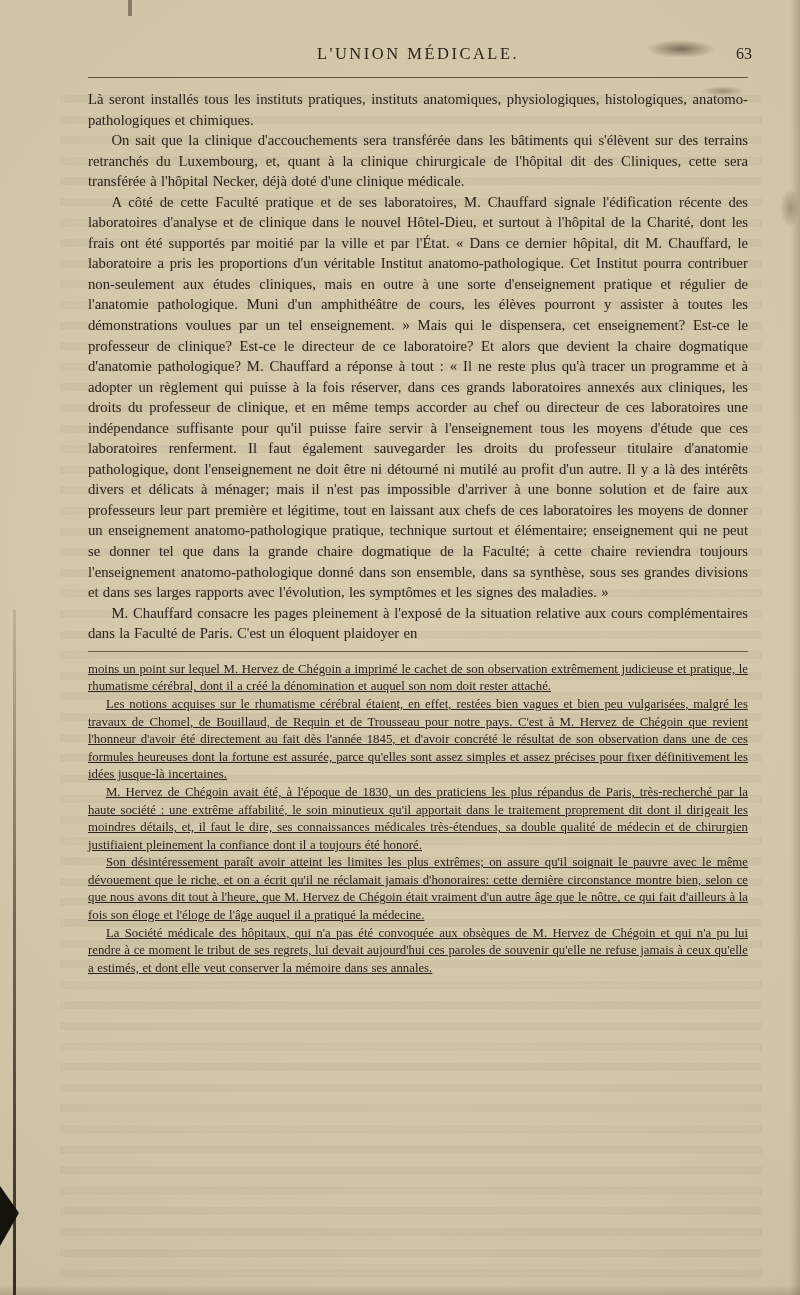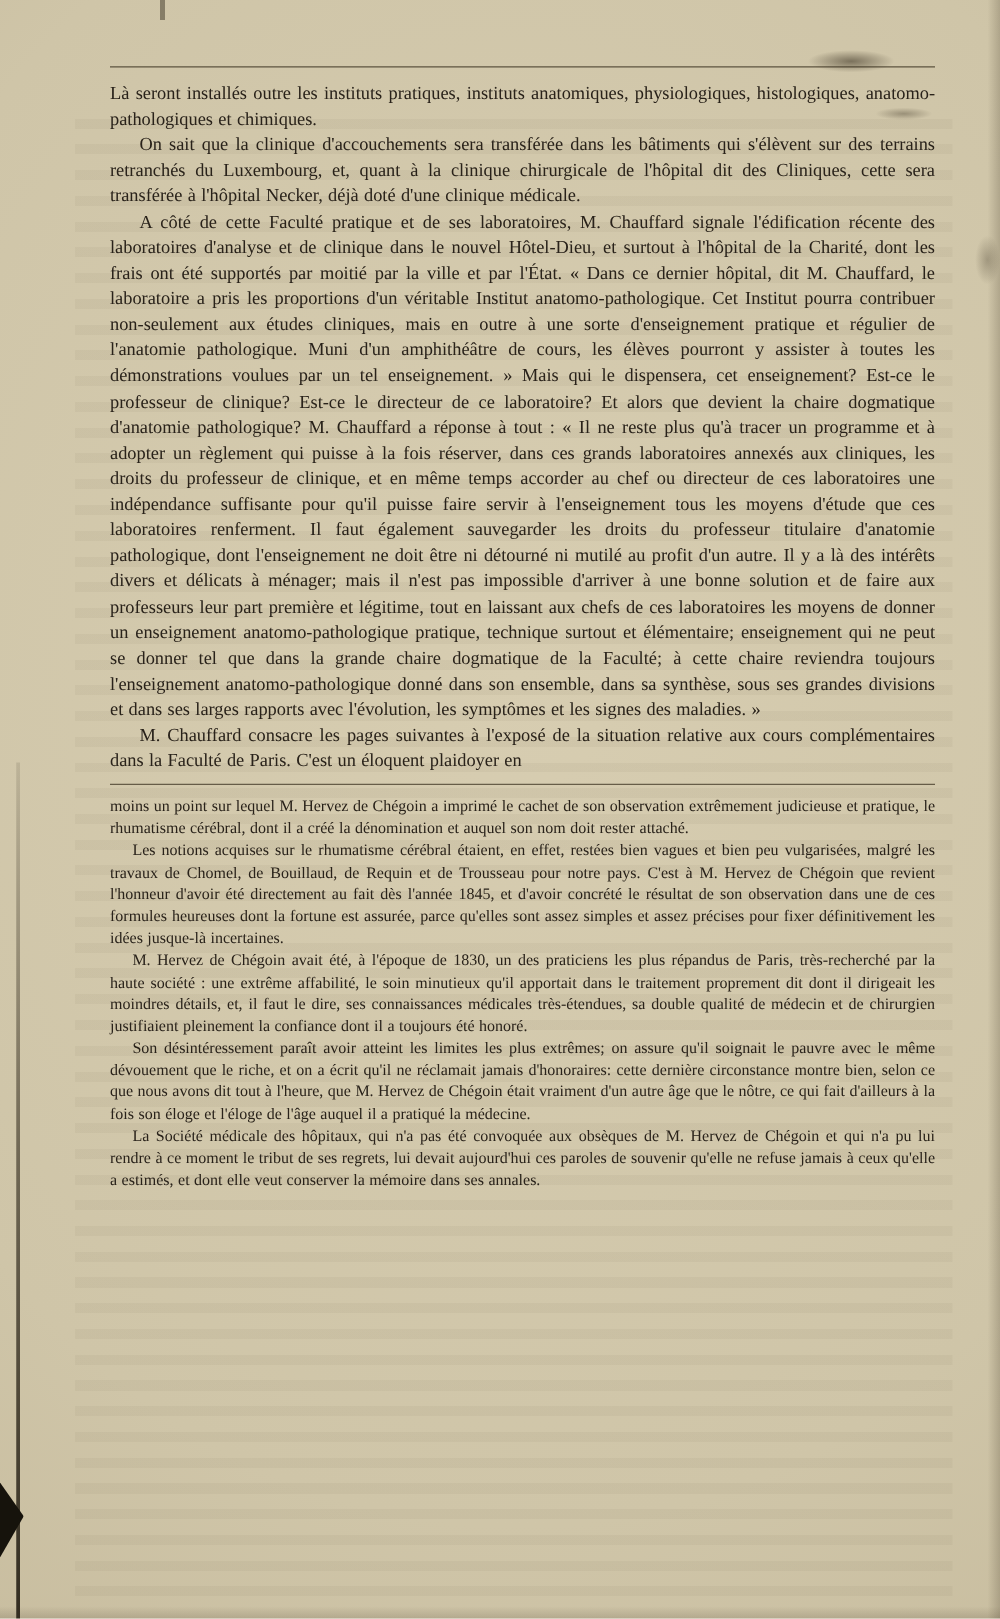--- a/index.html
+++ b/index.html
@@ -39,21 +39,21 @@
   }
   .article p { text-indent:1.6em; }
   .article p.no-indent { text-indent:0; }
 
   .footnote-rule { border-top:1px solid rgba(55,45,28,0.7); margin-top:7px; }
 
   .footnote {
     margin-top:9px; font-size:12.8px; line-height:17.6px;
     text-align:justify; word-spacing:0.03em;
   }
-  .footnote p { text-indent:1.4em; }
+  .footnote p { text-indent:1.4em;text-decoration:underline; }
   .footnote p.no-indent { text-indent:0; }
 
   
   .binding-line {
     position:absolute; left:13px; top:610px; width:3px; height:685px;
     background:linear-gradient(180deg,
       rgba(40,33,20,0.12) 0%, rgba(35,28,16,0.55) 45%, rgba(24,19,10,0.85) 100%);
   }
   .notch {
     position:absolute; left:0; top:1186px; width:19px; height:60px;
@@ -87,28 +87,32 @@
 </style>
 </head>
 <body>
 
 <div class="page">
 
   <div class="bleed"></div>
 
   <div class="content">
 
+    <header class="header">
+      <span class="journal-title">L'UNION MÉDICALE.</span>
+      <span class="page-number">63</span>
+    </header>
 
     <div class="header-rule"></div>
 
     <main class="article">
-      <p class="no-indent">Là seront installés outre les instituts pratiques, instituts anatomiques, physiologiques, histologiques, anatomo-pathologiques et chimiques.</p>
+      <p class="no-indent">Là seront installés tous les instituts pratiques, instituts anatomiques, physiologiques, histologiques, anatomo-pathologiques et chimiques.</p>
       <p>On sait que la clinique d'accouchements sera transférée dans les bâtiments qui s'élèvent sur des terrains retranchés du Luxembourg, et, quant à la clinique chirurgicale de l'hôpital dit des Cliniques, cette sera transférée à l'hôpital Necker, déjà doté d'une clinique médicale.</p>
       <p>A côté de cette Faculté pratique et de ses laboratoires, M. Chauffard signale l'édification récente des laboratoires d'analyse et de clinique dans le nouvel Hôtel-Dieu, et surtout à l'hôpital de la Charité, dont les frais ont été supportés par moitié par la ville et par l'État. « Dans ce dernier hôpital, dit M. Chauffard, le laboratoire a pris les proportions d'un véritable Institut anatomo-pathologique. Cet Institut pourra contribuer non-seulement aux études cliniques, mais en outre à une sorte d'enseignement pratique et régulier de l'anatomie pathologique. Muni d'un amphithéâtre de cours, les élèves pourront y assister à toutes les démonstrations voulues par un tel enseignement. » Mais qui le dispensera, cet enseignement? Est-ce le professeur de clinique? Est-ce le directeur de ce laboratoire? Et alors que devient la chaire dogmatique d'anatomie pathologique? M. Chauffard a réponse à tout : « Il ne reste plus qu'à tracer un programme et à adopter un règlement qui puisse à la fois réserver, dans ces grands laboratoires annexés aux cliniques, les droits du professeur de clinique, et en même temps accorder au chef ou directeur de ces laboratoires une indépendance suffisante pour qu'il puisse faire servir à l'enseignement tous les moyens d'étude que ces laboratoires renferment. Il faut également sauvegarder les droits du professeur titulaire d'anatomie pathologique, dont l'enseignement ne doit être ni détourné ni mutilé au profit d'un autre. Il y a là des intérêts divers et délicats à ménager; mais il n'est pas impossible d'arriver à une bonne solution et de faire aux professeurs leur part première et légitime, tout en laissant aux chefs de ces laboratoires les moyens de donner un enseignement anatomo-pathologique pratique, technique surtout et élémentaire; enseignement qui ne peut se donner tel que dans la grande chaire dogmatique de la Faculté; à cette chaire reviendra toujours l'enseignement anatomo-pathologique donné dans son ensemble, dans sa synthèse, sous ses grandes divisions et dans ses larges rapports avec l'évolution, les symptômes et les signes des maladies. »</p>
-      <p>M. Chauffard consacre les pages suivantes à l'exposé de la situation relative aux cours complémentaires dans la Faculté de Paris. C'est un éloquent plaidoyer en</p>
+      <p>M. Chauffard consacre les pages pleinement à l'exposé de la situation relative aux cours complémentaires dans la Faculté de Paris. C'est un éloquent plaidoyer en</p>
     </main>
 
     <div class="footnote-rule"></div>
 
     <section class="footnote">
       <p class="no-indent">moins un point sur lequel M. Hervez de Chégoin a imprimé le cachet de son observation extrêmement judicieuse et pratique, le rhumatisme cérébral, dont il a créé la dénomination et auquel son nom doit rester attaché.</p>
       <p>Les notions acquises sur le rhumatisme cérébral étaient, en effet, restées bien vagues et bien peu vulgarisées, malgré les travaux de Chomel, de Bouillaud, de Requin et de Trousseau pour notre pays. C'est à M. Hervez de Chégoin que revient l'honneur d'avoir été directement au fait dès l'année 1845, et d'avoir concrété le résultat de son observation dans une de ces formules heureuses dont la fortune est assurée, parce qu'elles sont assez simples et assez précises pour fixer définitivement les idées jusque-là incertaines.</p>
       <p>M. Hervez de Chégoin avait été, à l'époque de 1830, un des praticiens les plus répandus de Paris, très-recherché par la haute société : une extrême affabilité, le soin minutieux qu'il apportait dans le traitement proprement dit dont il dirigeait les moindres détails, et, il faut le dire, ses connaissances médicales très-étendues, sa double qualité de médecin et de chirurgien justifiaient pleinement la confiance dont il a toujours été honoré.</p>
       <p>Son désintéressement paraît avoir atteint les limites les plus extrêmes; on assure qu'il soignait le pauvre avec le même dévouement que le riche, et on a écrit qu'il ne réclamait jamais d'honoraires: cette dernière circonstance montre bien, selon ce que nous avons dit tout à l'heure, que M. Hervez de Chégoin était vraiment d'un autre âge que le nôtre, ce qui fait d'ailleurs à la fois son éloge et l'éloge de l'âge auquel il a pratiqué la médecine.</p>
       <p>La Société médicale des hôpitaux, qui n'a pas été convoquée aux obsèques de M. Hervez de Chégoin et qui n'a pu lui rendre à ce moment le tribut de ses regrets, lui devait aujourd'hui ces paroles de souvenir qu'elle ne refuse jamais à ceux qu'elle a estimés, et dont elle veut conserver la mémoire dans ses annales.</p>

